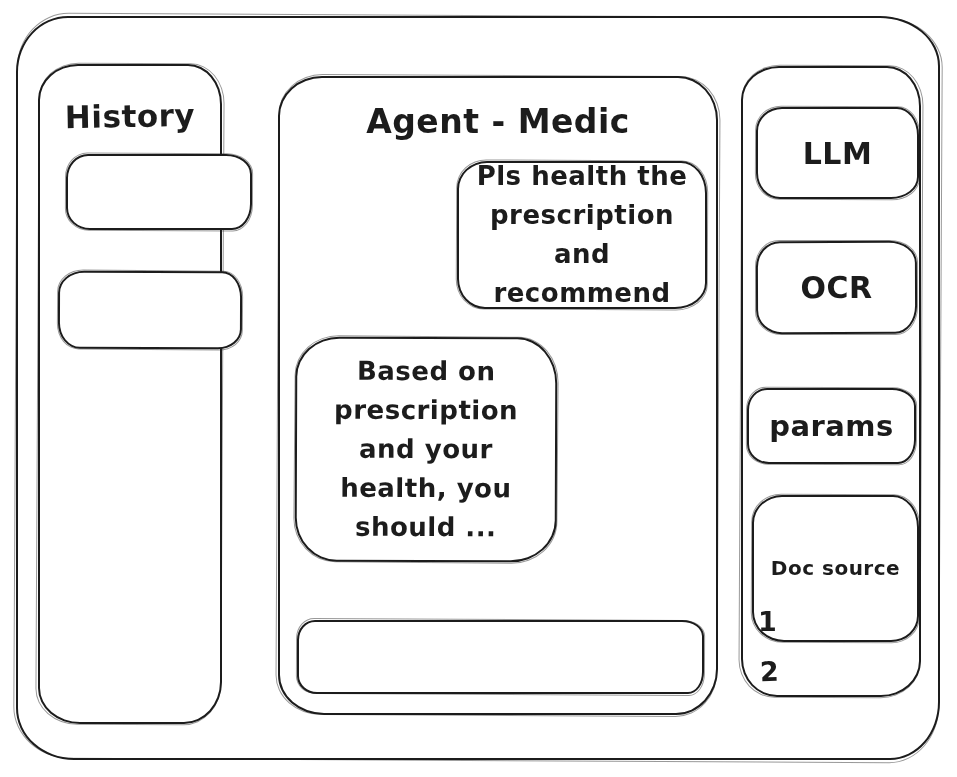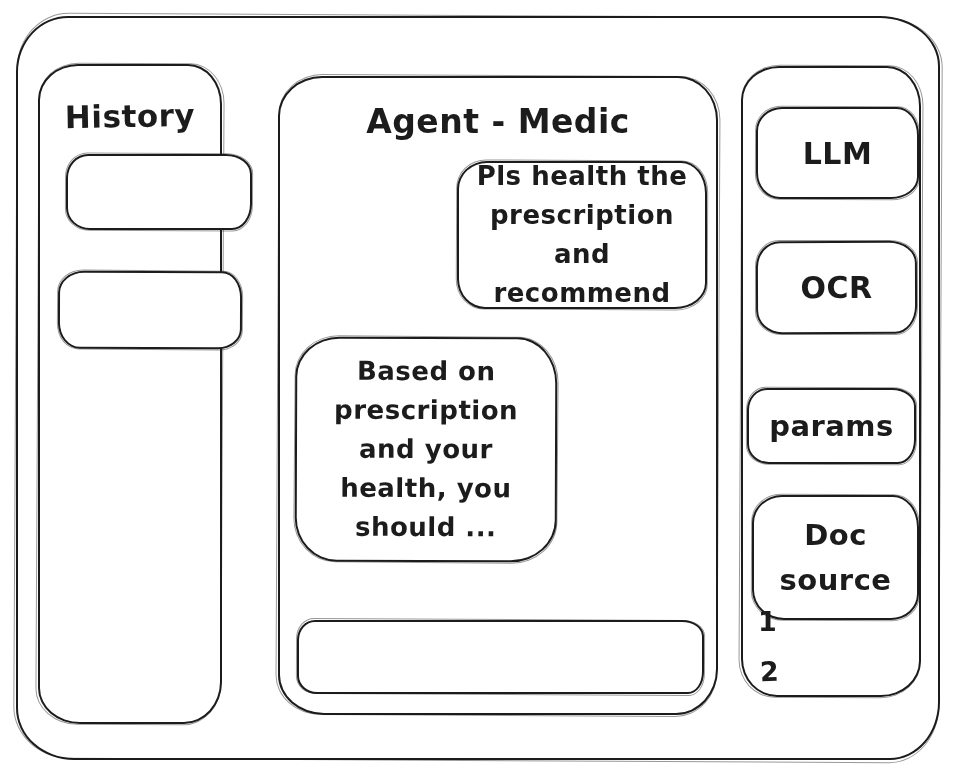--- a/index.html
+++ b/index.html
@@ -100,20 +100,20 @@
     </div>
 
     <div class="sketch tool-btn hand" style="left:13px;top:149px;width:161px;height:93px;border-radius:24px 28px 22px 26px / 26px 22px 28px 24px;transform:rotate(-.2deg);margin-top:24px;">
       <span>OCR</span>
     </div>
 
     <div class="sketch tool-btn hand" style="left:4px;top:320px;width:169px;height:76px;border-radius:20px 24px 18px 22px / 22px 18px 24px 20px;font-size:29px;">
       <span>params</span>
     </div>
 
-    <div class="sketch tool-btn hand" style="left:9px;top:427px;width:167px;height:125px;border-radius:30px 26px 28px 32px / 28px 32px 26px 30px;font-size:29px;line-height:1.55;padding:7px 16px;">
+    <div class="sketch tool-btn hand" style="left:9px;top:427px;width:167px;height:147px;border-radius:30px 26px 28px 32px / 28px 32px 26px 30px;font-size:20px;line-height:1.55;padding:7px 16px;">
       <span>Doc source</span>
     </div>
 
     <div class="doc-num hand" style="left:15px;top:538px;">1</div>
     <div class="doc-num hand" style="left:17px;top:588px;transform:rotate(-2deg);">2</div>
   </div>
 </div>
 
 </body></html>

